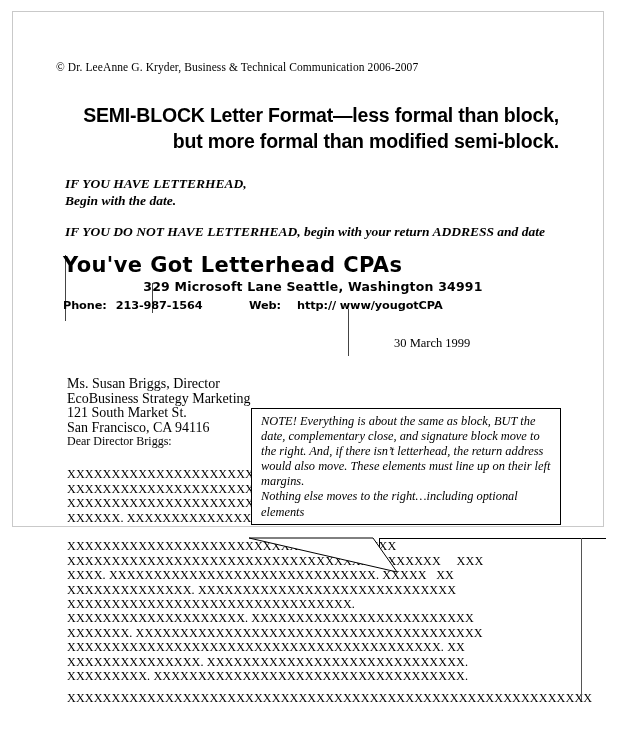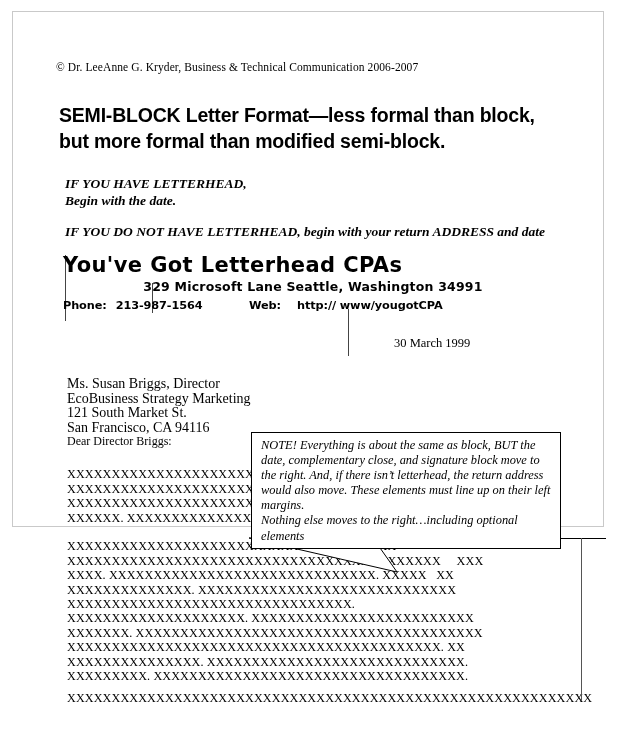--- a/index.html
+++ b/index.html
@@ -177,21 +177,21 @@
   #frame-v-right { left: 378px; top: 537px; width: 1px; height: 20px; background:#000; }
   #frame-v-page  { left: 580px; top: 537px; width: 1px; height: 163px; background:#555; }
 </style>
 </head>
 <body>
 
 <div id="page-sheet">
 
   <div class="abs copyright" style="left:43px; top:49px;">© Dr. LeeAnne G. Kryder, Business &amp; Technical Communication 2006-2007</div>
 
-  <div class="abs doc-title" style="left:46px; top:90px;">SEMI-BLOCK Letter Format—less formal than block, but more formal than modified semi-block.</div>
+  <div class="abs doc-title" style="left:46px; top:90px;text-align:right;">SEMI-BLOCK Letter Format—less formal than block, but more formal than modified semi-block.</div>
 
   <div class="abs instr instr-a" style="left:52px; top:163px;">
     <div>IF YOU HAVE LETTERHEAD,</div>
     <div>Begin with the date.</div>
   </div>
 
   <div class="abs instr instr-b" style="left:52px; top:211px;">IF YOU DO NOT HAVE LETTERHEAD, begin with your return ADDRESS and date</div>
 
   <div class="abs rule-v" style="left:52px; top:243px; height:58px;"></div>
   <div class="abs rule-v" style="left:139px; top:271px; height:30px;"></div>
@@ -242,18 +242,18 @@
   <div class="abs body-block" id="body-p4" style="left:54px; top:679px;">XXXXXXXXXXXXXXXXXXXXXXXXXXXXXXXXXXXXXXXXXXXXXXXXXXXXXXXXXXX</div>
 
   <div class="abs rule-h" id="frame-h-right" style="left:366px; top:526px; width:227px;"></div>
   <div class="abs" id="frame-v-right" style="left:366px; top:526px;"></div>
   <div class="abs" id="frame-v-page" style="left:568px; top:526px;"></div>
 
   <svg class="abs" id="note-tail" width="160" height="40" style="left:236px; top:522px;">
     <polygon points="0,4 148,38 124,4" fill="#ffffff" stroke="#000000" stroke-width="1"></polygon>
   </svg>
 
-  <div class="abs" id="note-box" style="left:238px; top:420px;">
+  <div class="abs" id="note-box" style="left:238px; top:396px;">
     <span>NOTE! Everything is about the same as block, BUT the date, complementary close, and signature block move to the right. And, if there isn’t letterhead, the return address would also move. These elements must line up on their left margins.</span>
     <div>Nothing else moves to the right…including optional elements</div>
   </div>
 
 </div>
 
 </body></html>

